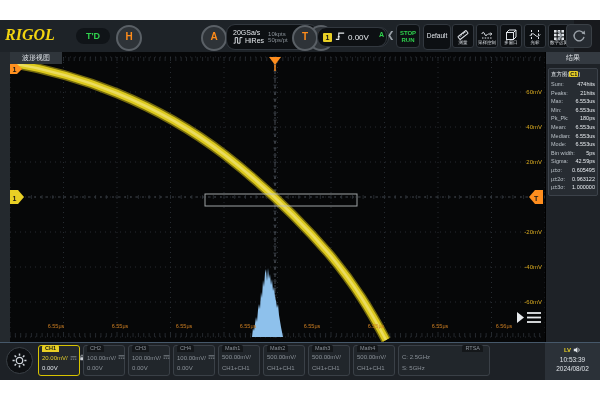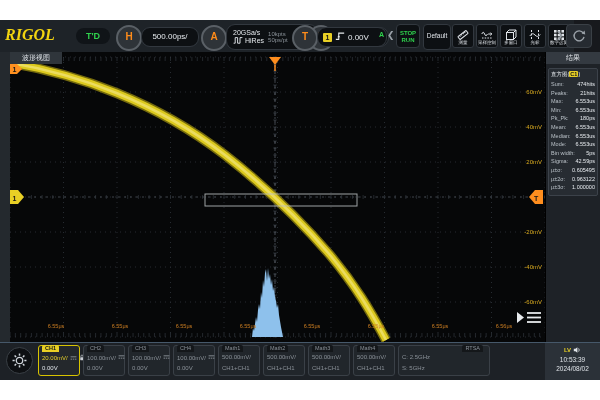--- a/index.html
+++ b/index.html
@@ -78,21 +78,20 @@
 <body>
 
 <div class="stage">
  <div class="screen">
 
   <div class="toolbar">
     <div class="logo">RIGOL</div>
     <div class="td-badge">T'D</div>
 
     <div class="knob" style="left:116px"><span>H</span></div>
-    <div class="pill" style="left:141px;width:56px"><span>500.00ps/</span></div>
 
     <div class="knob" style="left:201px"><span>A</span></div>
     <div class="pill acq" style="left:226px;width:78px">
       <div class="acq-c1">
         <div>20GSa/s</div>
         <div class="hires-row">
           <span><svg width="10" height="8" viewBox="0 0 12 10">
                   <path d="M0.5 9 H2.5 V2 H5.5 V9 H8.5 V2 H11.5" stroke="#dfe3e8" stroke-width="1.2" fill="none"></path>
                 </svg></span>
           <span>HiRes</span>

